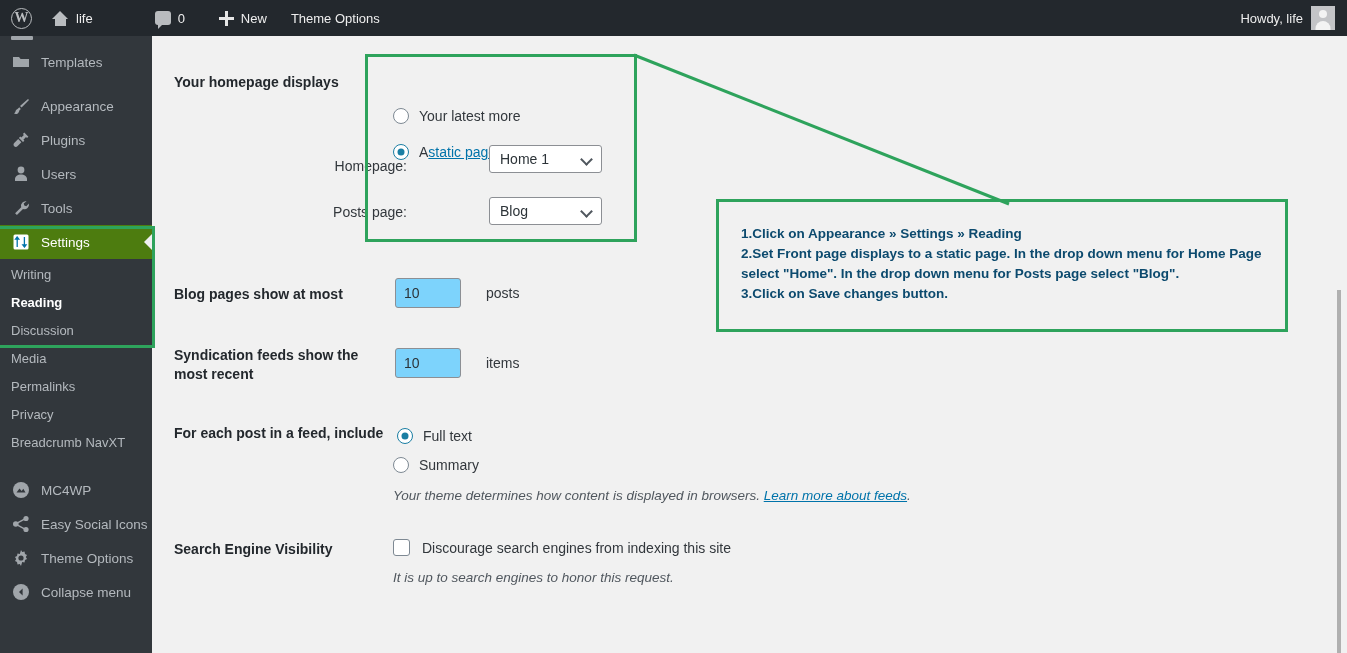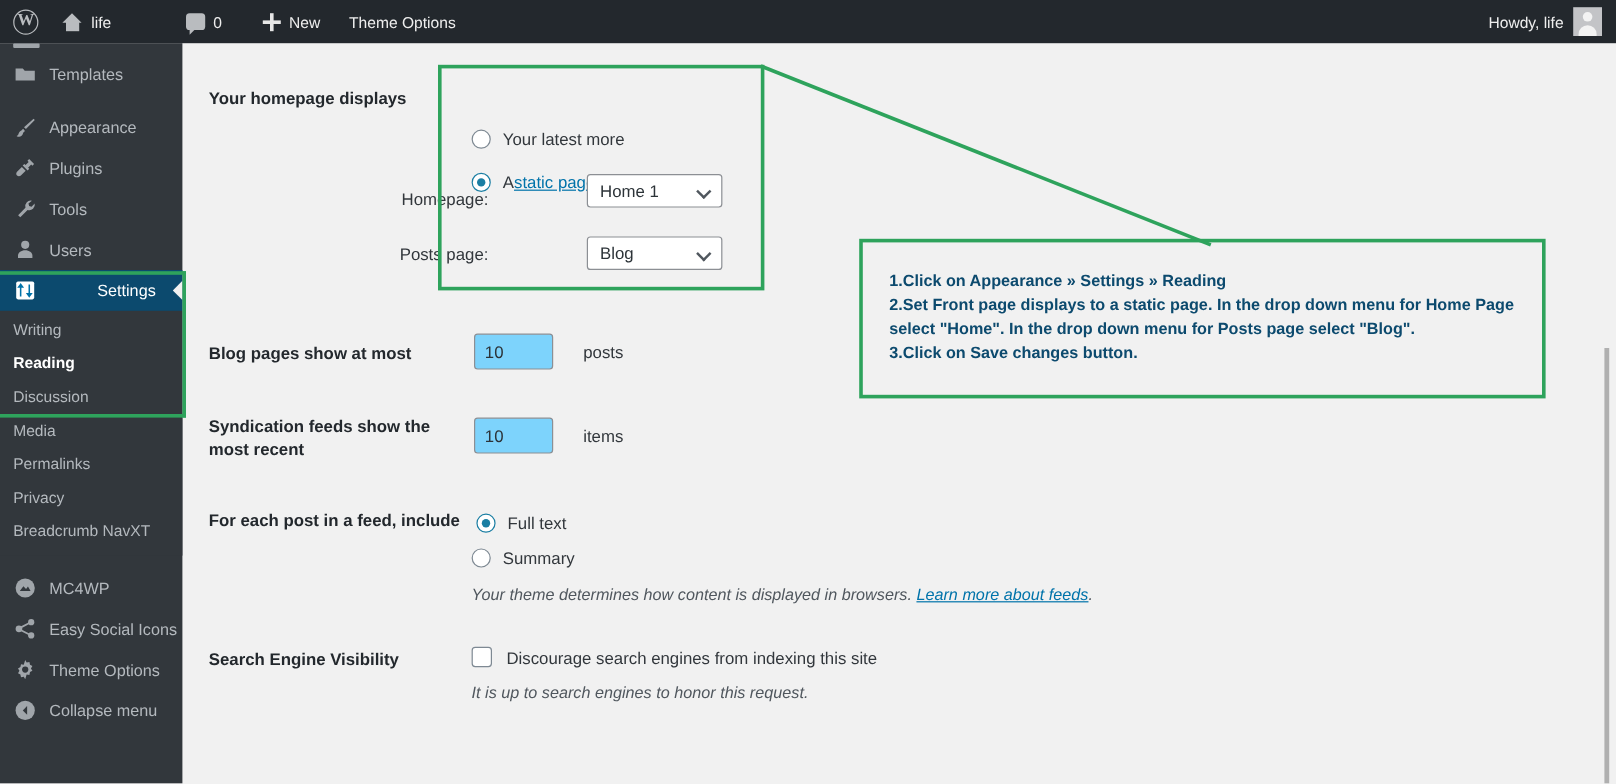--- a/index.html
+++ b/index.html
@@ -164,24 +164,23 @@
     display: flex;
     align-items: center;
     height: 34px;
     padding-left: 11px;
     color: #b4b9be;
     font-size: 13.5px;
     position: relative;
   }
   .menu-item .mi-label { margin-left: 10px; white-space: nowrap; }
   .menu-item.active {
-    background: #0c4a6e;
+    background: #4d7c0f;
     color: #ffffff;
     font-weight: normal;
-    gap: 40px;
   }
   .menu-item.active .mi-label { color: #ffffff; }
   .menu-item.active::after {
     content: "";
     position: absolute;
     right: 0; top: 50%;
     transform: translateY(-50%);
     border-top: 8px solid transparent;
     border-bottom: 8px solid transparent;
     border-right: 8px solid #f1f1f1;
@@ -463,34 +462,34 @@
         <svg viewBox="0 0 20 20">
             <path d="M13.3 2.6l-1.4 1.4 1 1-2.6 2.6-1-1L7.9 8l4.1 4.1 1.4-1.4-1-1L15 7.1l1 1 1.4-1.4zM7.2 9.1l-4 4c-.9.9-.9 2.3 0 3.2s2.3.9 3.2 0l4-4z"></path>
           </svg>
       </span>
       <span class="mi-label">Plugins</span>
     </div>
 
     <div class="menu-item">
       <span class="mi-icon">
         <svg viewBox="0 0 20 20">
-            <path d="M15.6 3.3a4.6 4.6 0 00-5.4 5.9l-6.1 6.1 1.8 1.8 6.1-6.1a4.6 4.6 0 005.9-5.4l-2.6 2.6-2-.6-.6-2z"></path>
-          </svg>
-      </span>
-      <span class="mi-label">Tools</span>
-    </div>
-
-    <div class="menu-item">
-      <span class="mi-icon">
-        <svg viewBox="0 0 20 20">
             <circle cx="10" cy="6" r="3.4"></circle>
             <path d="M10 10.5c-3.3 0-6 2-6 4.5v2h12v-2c0-2.5-2.7-4.5-6-4.5z"></path>
           </svg>
       </span>
       <span class="mi-label">Users</span>
+    </div>
+
+    <div class="menu-item">
+      <span class="mi-icon">
+        <svg viewBox="0 0 20 20">
+            <path d="M15.6 3.3a4.6 4.6 0 00-5.4 5.9l-6.1 6.1 1.8 1.8 6.1-6.1a4.6 4.6 0 005.9-5.4l-2.6 2.6-2-.6-.6-2z"></path>
+          </svg>
+      </span>
+      <span class="mi-label">Tools</span>
     </div>
 
     <div class="menu-item active">
       <span class="mi-icon">
         <svg viewBox="0 0 20 20">
             <rect x="2.5" y="2.5" width="15" height="15" rx="1.5"></rect>
             <path d="M6.2 5v10M6.2 5l-1.6 2.2h3.2zM13.4 15V5M13.4 15l1.6-2.2h-3.2z" stroke="#0073aa" stroke-width="1.3" fill="none"></path>
           </svg>
       </span>
       <span class="mi-label">Settings</span>

